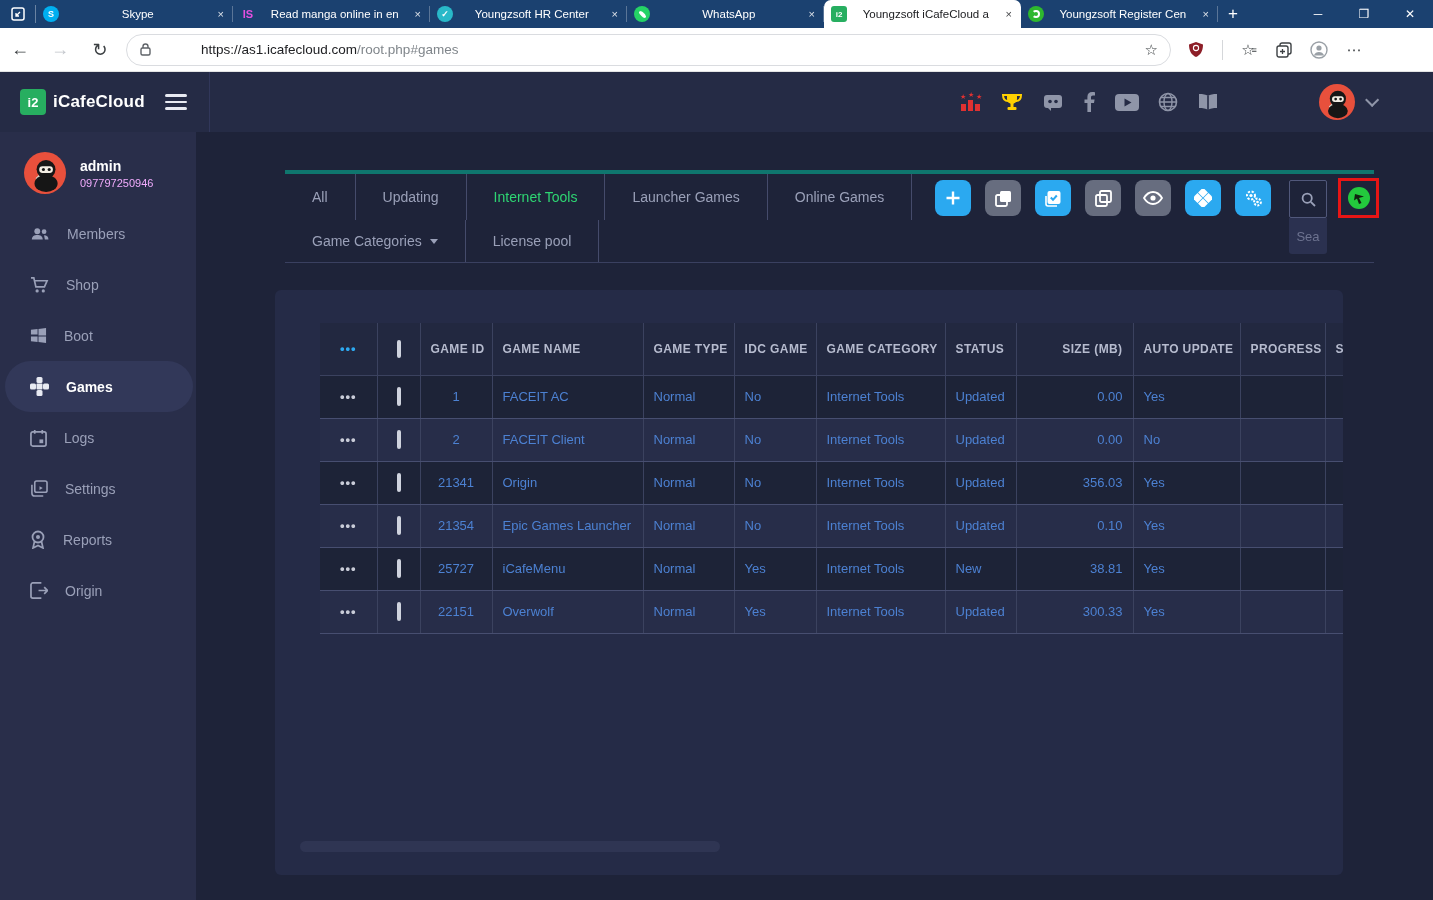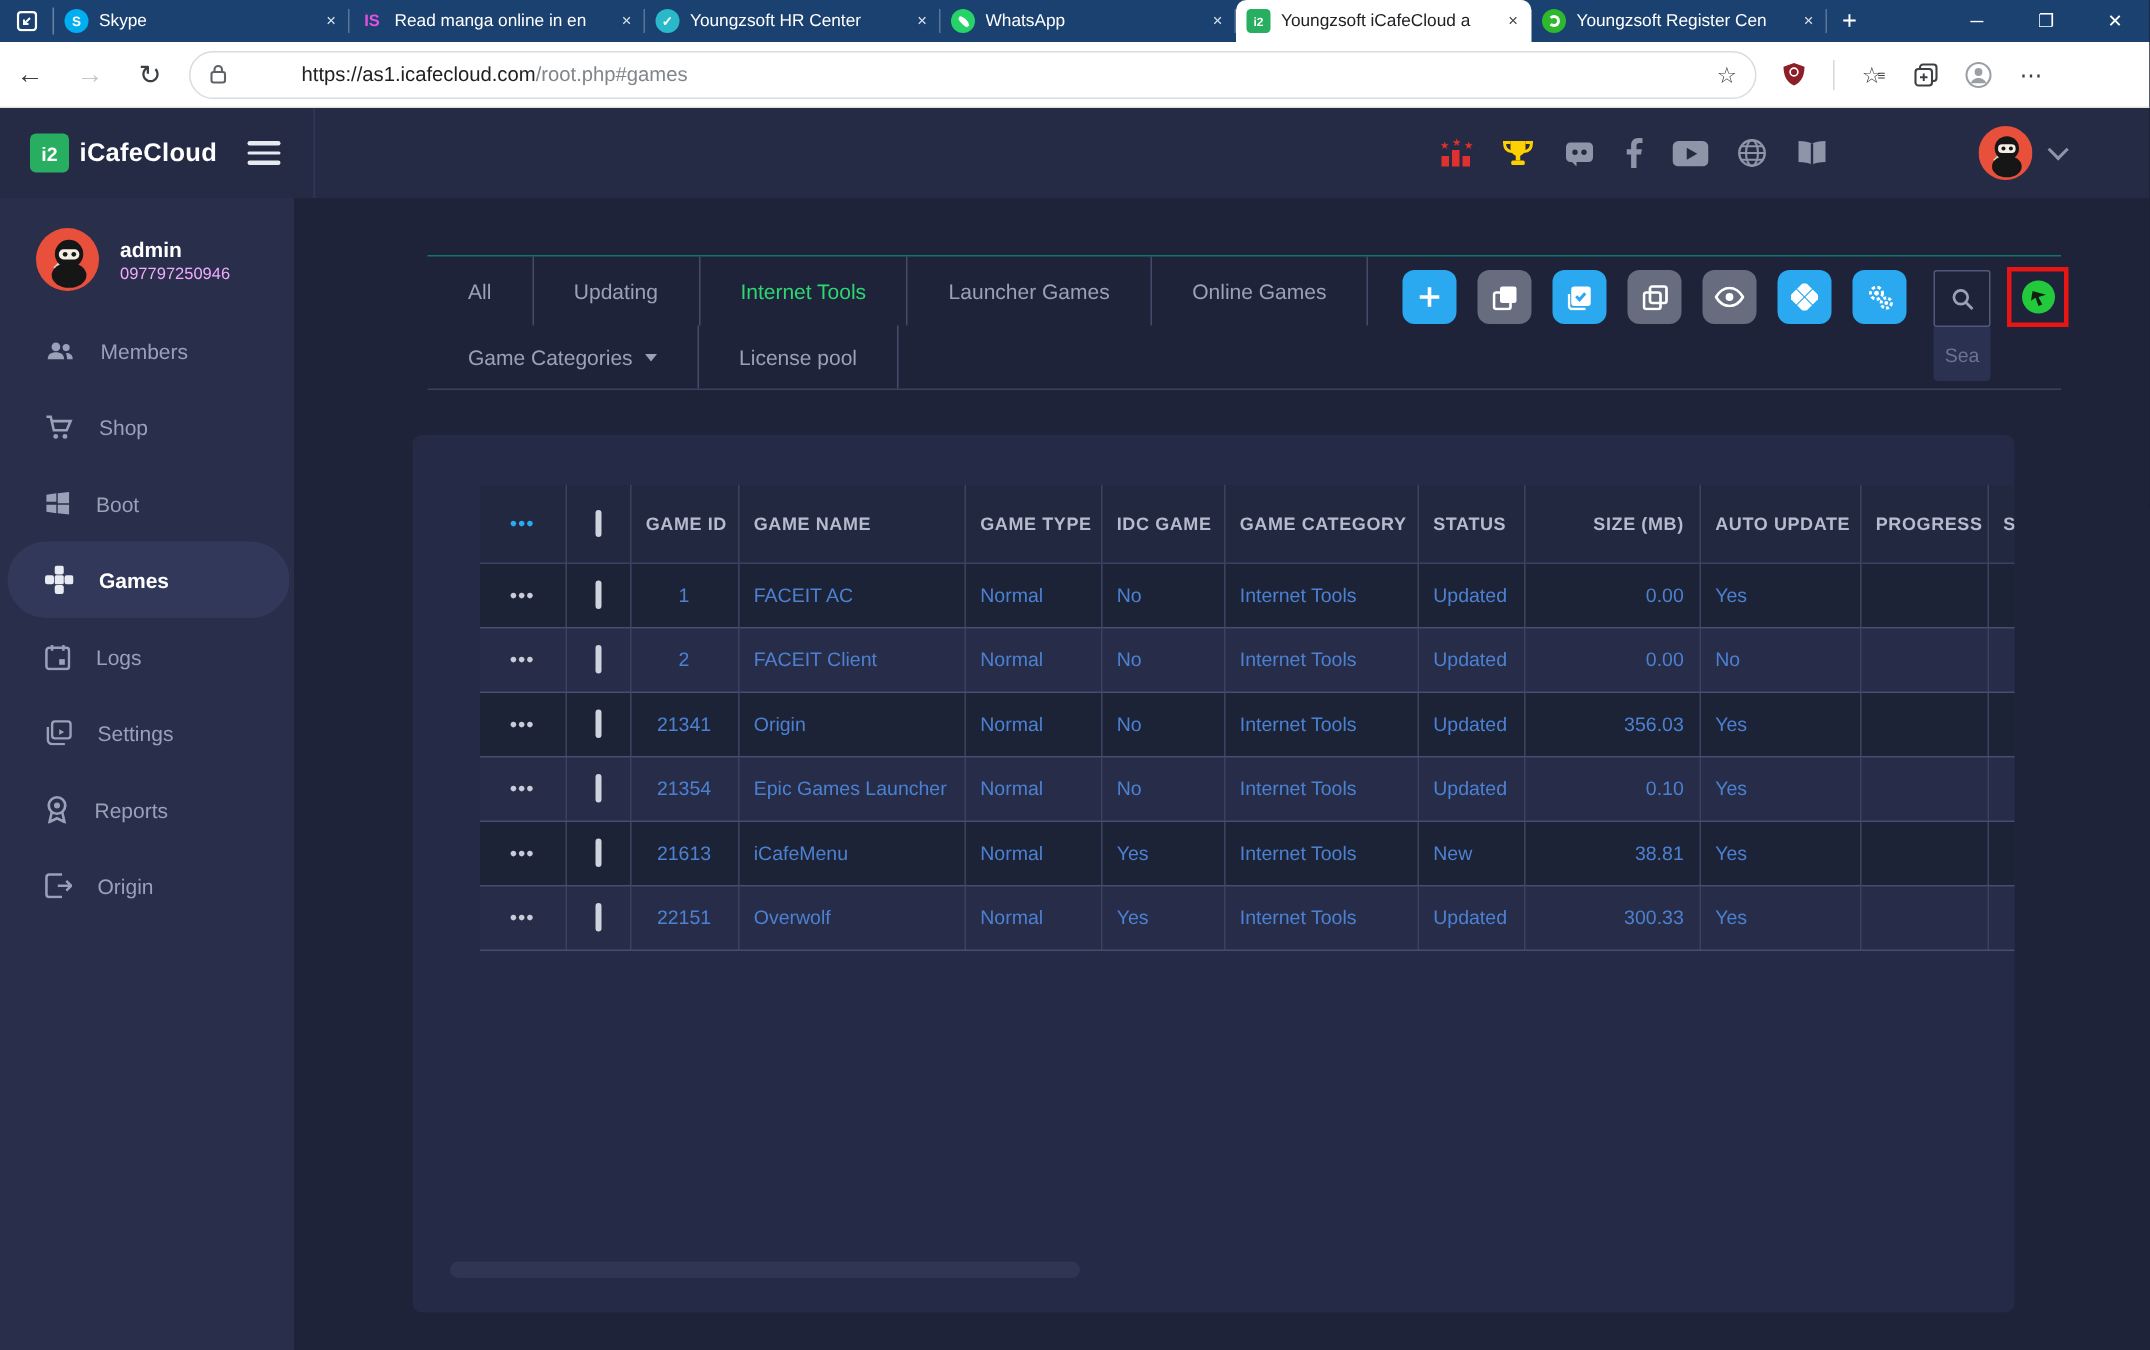--- a/index.html
+++ b/index.html
@@ -8,21 +8,21 @@
   .screen { position:relative; width:1433px; height:900px; }
 
   
   .tabbar { position:absolute; left:0; top:0; width:1433px; height:28px; background:#1b4170;
             display:flex; align-items:stretch; }
   .tb-left { width:36px; display:flex; align-items:center; justify-content:center; border-right:1px solid rgba(255,255,255,.35); height:18px; align-self:center; }
   .tab { width:197px; display:flex; align-items:center; padding:0 7px; color:#fff; font-size:11.5px;
          position:relative; cursor:default; }
   .tab:not(.active):not(:last-of-type)::after { content:""; position:absolute; right:0; top:6px; bottom:6px; width:1px; background:rgba(255,255,255,.28); }
   .tab.active { background:#fff; color:#202124; border-radius:7px 7px 0 0; }
-  .tab-label { flex:1; overflow:hidden; white-space:nowrap; text-overflow:clip; margin:0 6px 0 7px; }
+  .tab-label { flex:1; overflow:hidden; white-space:nowrap; text-overflow:clip; margin:0 6px 0 7px;text-align:center; }
   .tab-close { font-size:11px; color:inherit; opacity:.85; padding:0 2px; }
   .fav { width:16px; height:16px; border-radius:50%; flex:none; display:flex; align-items:center; justify-content:center;
          font-size:9px; font-weight:bold; color:#fff; }
   .fav-skype { background:#00aff0; }
   .fav-manga { background:transparent; color:#e64fe0; font-size:11px; letter-spacing:0; border-radius:0; }
   .fav-hr { background:#29b9c9; }
   .fav-wa { background:#25d366; }
   .fav-icc { background:#27ae60; border-radius:3px; font-size:8px; }
   .fav-reg { background:#2eb82e; }
   .fav-reg i { width:8px; height:8px; border:2px solid #fff; border-left-color:transparent; border-radius:50%; display:block; }
@@ -62,21 +62,21 @@
   .user-block { display:flex; align-items:center; gap:14px; padding:20px 0 14px 24px; }
   .user-name { color:#fff; font-size:14px; font-weight:bold; }
   .user-phone { color:#f0abfc; font-size:11px; margin-top:3px; }
   .nav-item { height:51px; display:flex; align-items:center; gap:17px; padding-left:30px; color:#9aa0b8; font-size:14px; cursor:pointer; }
   .nav-item svg { flex:none; }
   .nav-item.active { background:#323859; border-radius:26px; margin:0 3px 0 5px; padding-left:25px; color:#fff; font-weight:bold; }
 
   
   .content { position:absolute; left:210px; top:132px; right:0; bottom:0; background:#1e2339; }
 
-  .filters { position:absolute; left:75px; top:38px; width:1089px; border-top:1px solid #0f766e; border-bottom:1px solid #3a4060; }
+  .filters { position:absolute; left:75px; top:38px; width:1089px; border-top:4px solid #0f766e; border-bottom:1px solid #3a4060; }
   .frow { display:flex; align-items:stretch; }
   .frow1 { height:46px; }
   .frow2 { height:42px; }
   .fitem { display:flex; align-items:center; padding:0 27px; font-size:14px; color:#9aa0b8; border-right:1px solid #454b6b; cursor:pointer; }
   .fitem.active { color:#2ed573; }
   .caret-down { width:0; height:0; border-left:4px solid transparent; border-right:4px solid transparent; border-top:5px solid #9aa0b8; margin-left:8px; }
 
   .toolbar { position:absolute; left:725px; top:48px; display:flex; gap:14px; }
   .tbtn { width:36px; height:36px; border-radius:8px; display:flex; align-items:center; justify-content:center; cursor:pointer; }
   .tbtn.blue { background:#2ba9f0; }
@@ -540,21 +540,21 @@
               <td>Internet Tools</td>
               <td>Updated</td>
               <td class="r">0.10</td>
               <td>Yes</td>
               <td></td>
               <td></td>
             </tr>
             <tr>
               <td class="c"><span class="dots">•••</span></td>
               <td class="c"><span class="cbx"></span></td>
-              <td class="c">21613</td>
+              <td class="c">25727</td>
               <td>iCafeMenu</td>
               <td>Normal</td>
               <td>Yes</td>
               <td>Internet Tools</td>
               <td>New</td>
               <td class="r">38.81</td>
               <td>Yes</td>
               <td></td>
               <td></td>
             </tr>

